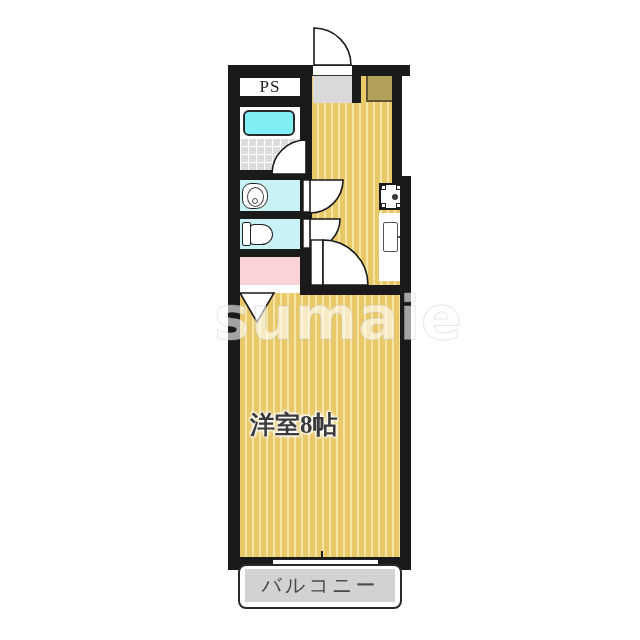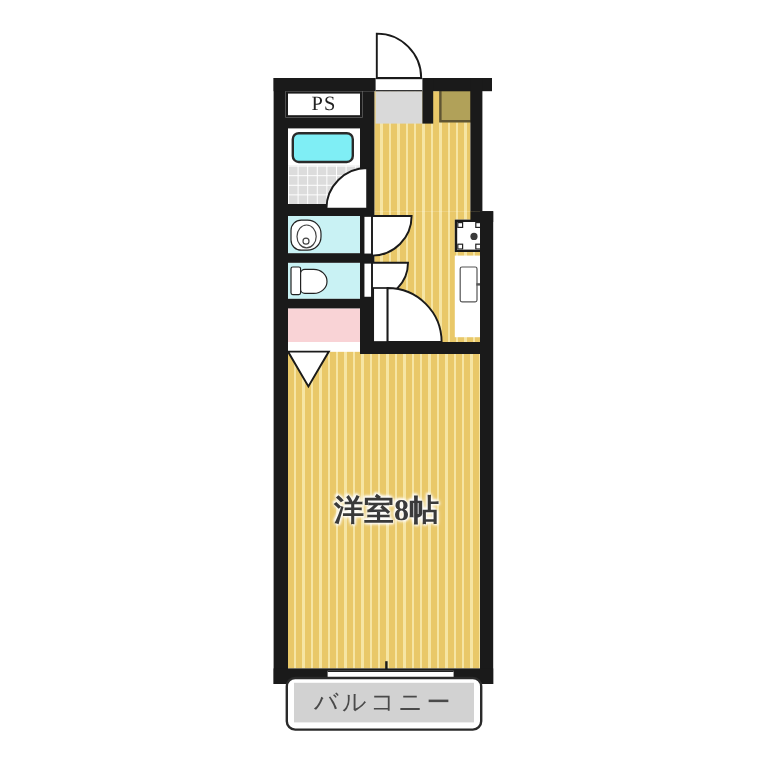--- a/index.html
+++ b/index.html
@@ -92,21 +92,21 @@
   }
   .balcony-inner{
     position:absolute;left:5px;top:3px;width:150px;height:33px;
     background:var(--balcony-gray,#d2d2d2);
     display:flex;align-items:center;justify-content:center;
   }
   .balcony-label{
     font-size:20px;color:#4a4a4a;letter-spacing:3px;white-space:nowrap;
   }
   .room-label{
-    position:absolute;left:250px;top:408px;width:144px;text-align:center;
+    position:absolute;left:250px;top:408px;width:144px;text-align:left;
     font-size:25px;color:#3a3a3a;font-weight:bold;white-space:nowrap;
     text-shadow:0 0 3px #fff,0 0 4px #fff,1px 1px 2px #fff,-1px -1px 2px #fff;
   }
   .watermark{
     position:absolute;left:214px;top:288px;
     font-family:"DejaVu Sans","Liberation Sans",sans-serif;
     font-size:60px;font-weight:bold;letter-spacing:1px;line-height:1;
     color:rgba(255,255,255,0.6);
     -webkit-text-stroke:1px rgba(185,185,185,0.35);
     z-index:60;pointer-events:none;
@@ -190,14 +190,15 @@
 
   <div class="window-tick"></div>
   <div class="window-band"></div>
   <div class="balcony">
     <div class="balcony-inner">
       <span class="balcony-label">バルコニー</span>
     </div>
   </div>
 
   <div class="room-label">洋室8帖</div>
+  <div class="watermark">sumaie</div>
 
 </div>
 
 </body></html>

